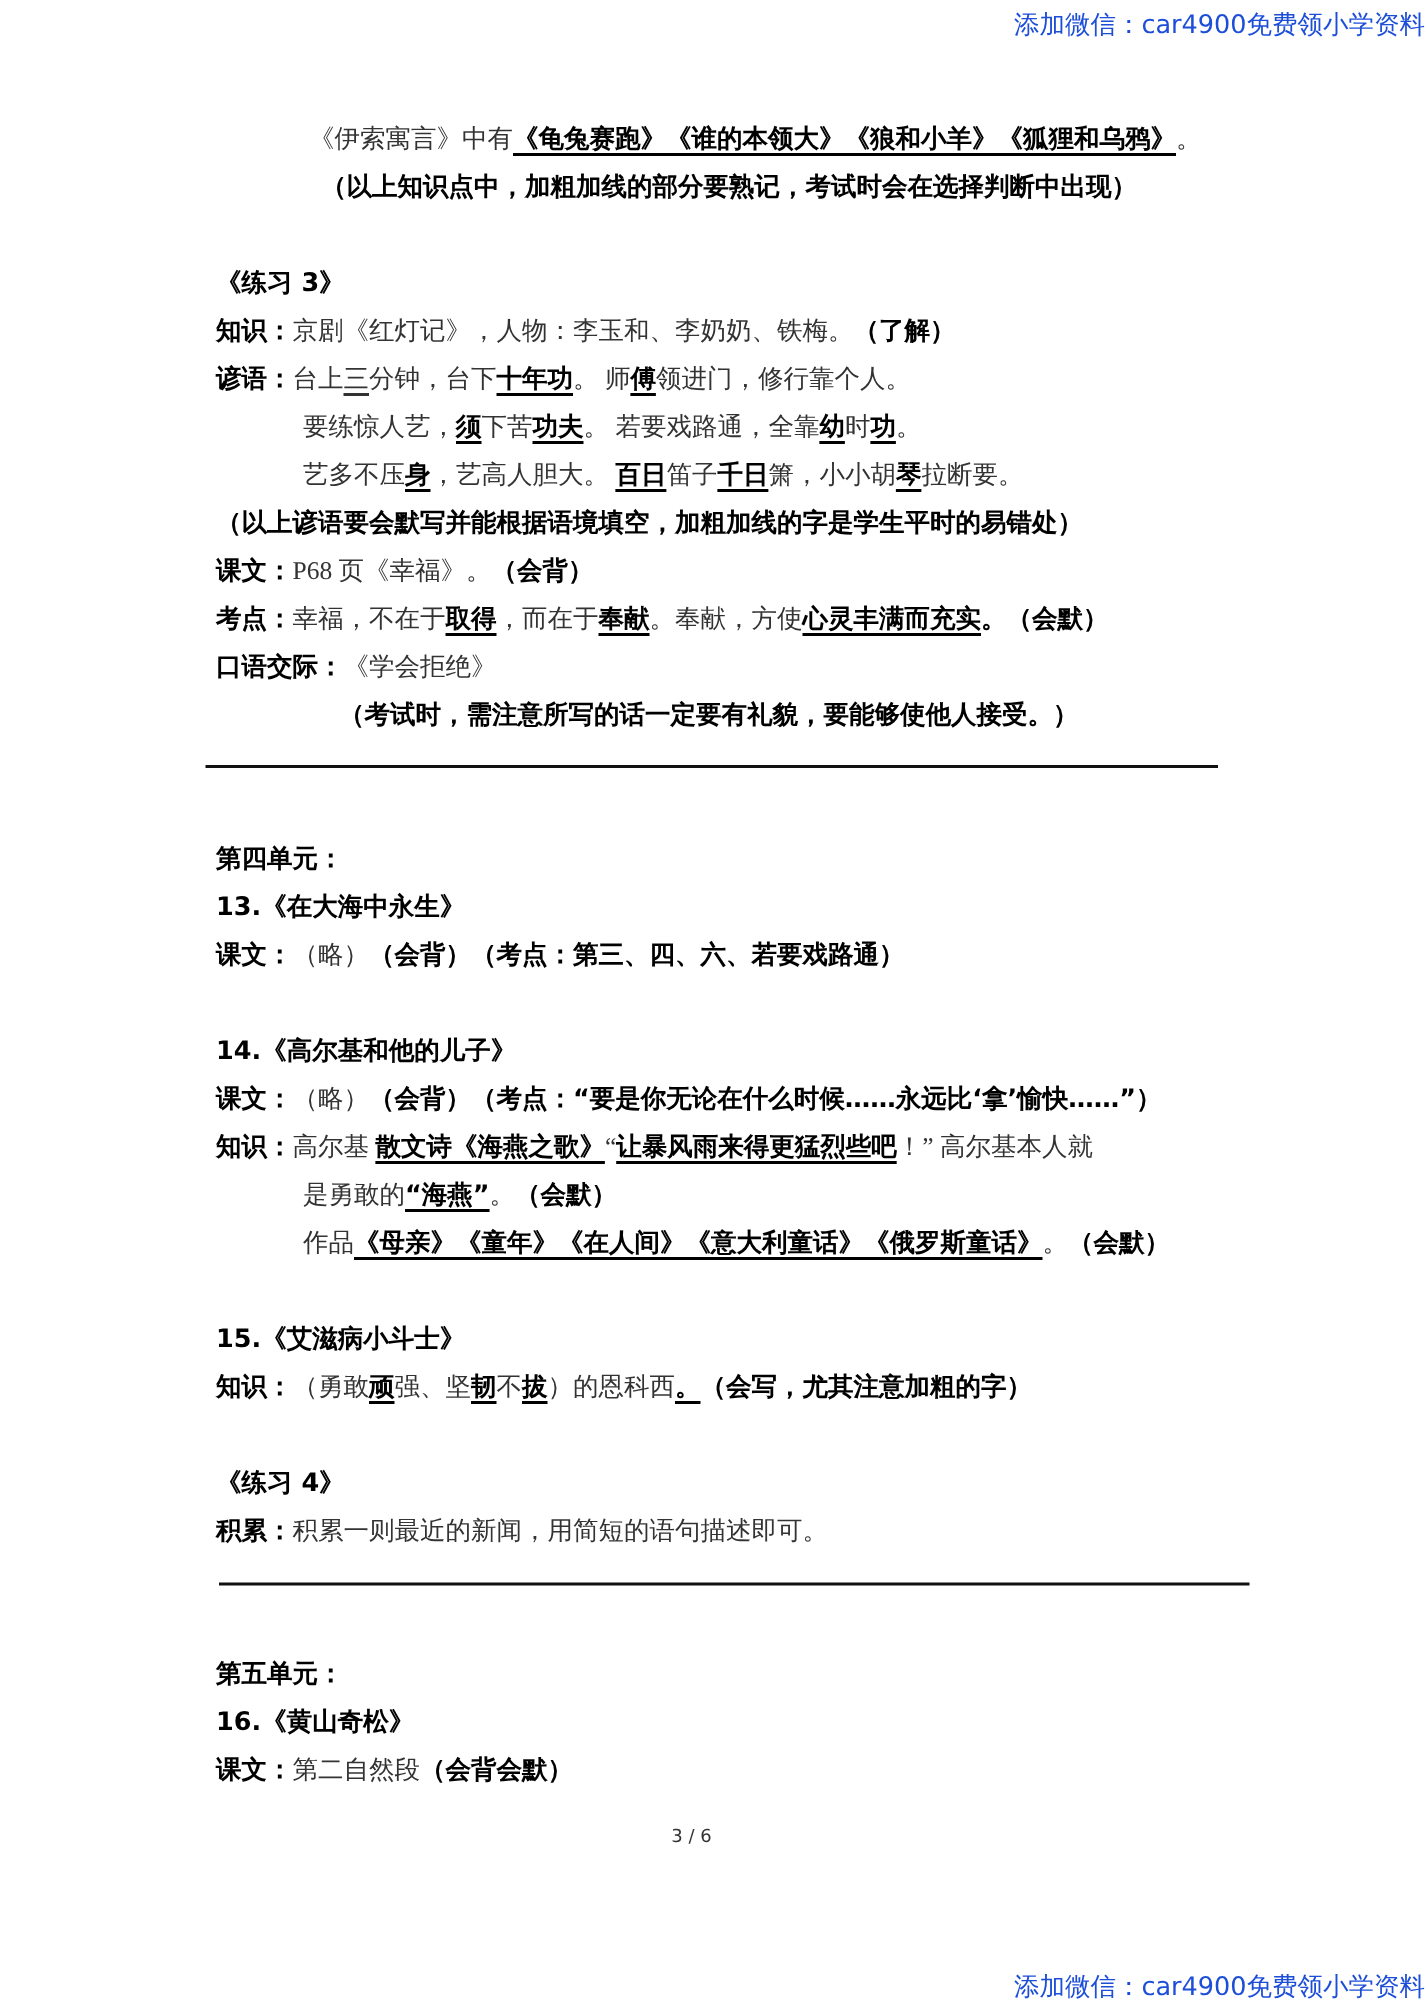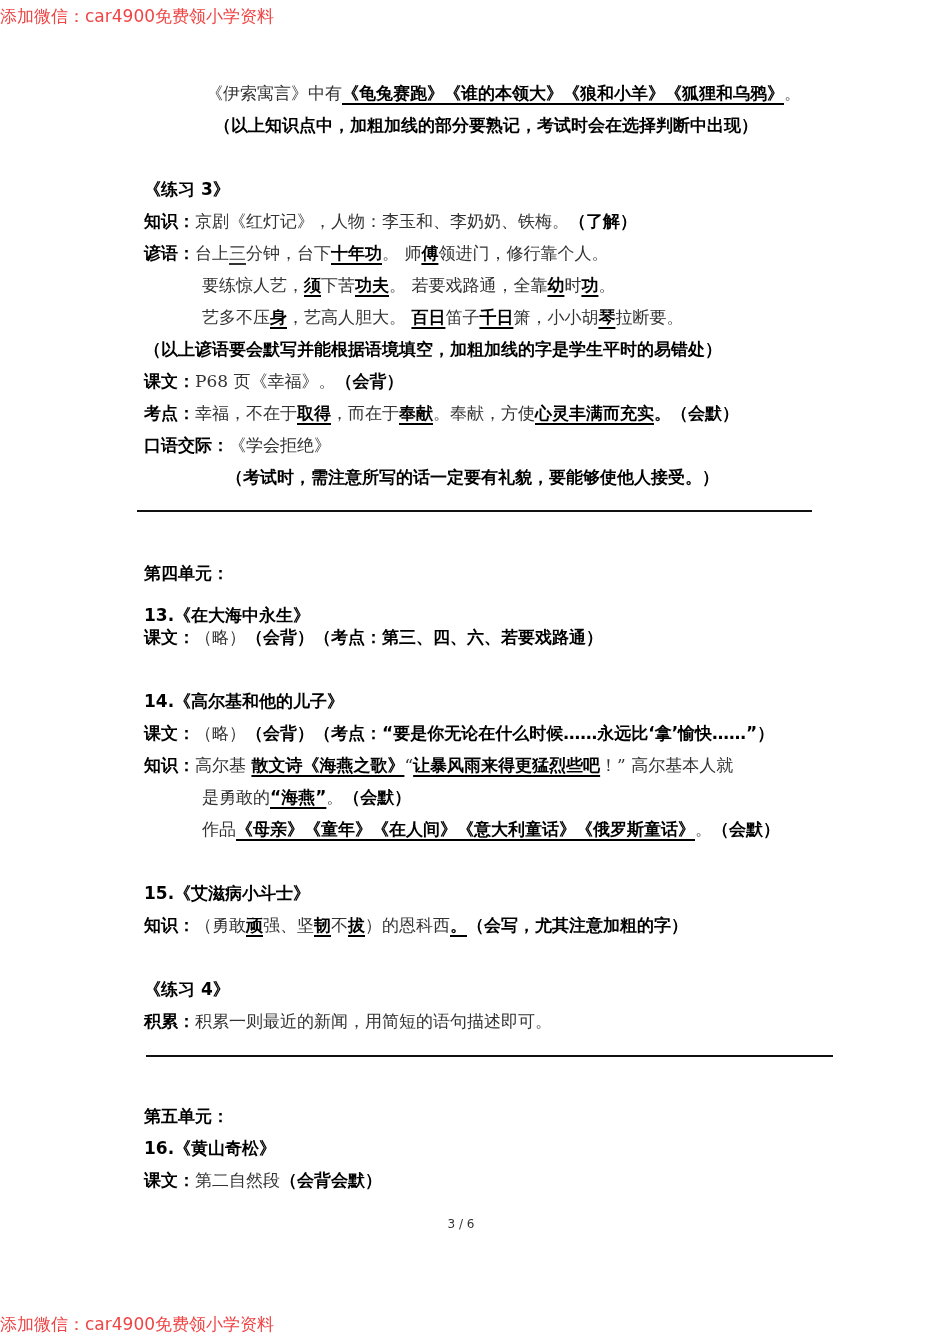--- a/index.html
+++ b/index.html
@@ -1,37 +1,37 @@
 <!DOCTYPE html>
 <html><head>
 <meta charset="utf-8">
 <style>
   html, body { margin: 0; padding: 0; }
   body {
     width: 950px; height: 1344px; background: #ffffff; position: relative; overflow: hidden;
     font-family: "DejaVu Serif", "Liberation Serif", serif; color: #1a1a1a;
   }
   .wm {
-    position: absolute; left: 0; width: 950px; text-align: left;
-    font-family: "DejaVu Sans", "Liberation Sans", sans-serif; font-size: 17px; color: #ef4444;
+    position: absolute; left: 0; width: 950px; text-align: right;
+    font-family: "DejaVu Sans", "Liberation Sans", sans-serif; font-size: 17px; color: #1d4ed8;
   }
   .wm-top { top: 5px; }
   .wm-bottom { top: 1313px; }
   .clipped-line {
     position: absolute; top: 30px; left: 368px; width: 210px; height: 6px; overflow: hidden;
   }
   .clipped-line span {
     display: block; margin-top: -9px; font-size: 14px; color: #9a9a9a; letter-spacing: 1px; white-space: nowrap;
     font-family: "DejaVu Sans", sans-serif;
   }
   .line {
     position: absolute; white-space: nowrap; font-size: 17px; line-height: 22px;
   }
   .b { font-weight: bold; font-family: "DejaVu Sans", "Liberation Sans", sans-serif; color: #000; }
-  .l { color: #333; font-weight: normal; }
+  .l { color: #333; font-weight: normal; font-family: Liberation Serif, serif; }
   .u { text-decoration: underline; text-decoration-thickness: 2px; text-underline-offset: 4px; }
   .sep { position: absolute; height: 2px; background: #111; }
   .pagenum {
     position: absolute; top: 1217px; left: 0; width: 922px; text-align: center;
     font-family: "DejaVu Sans", "Liberation Sans", sans-serif; font-size: 12px; color: #333;
   }
 </style>
 </head>
 <body>
 
@@ -47,21 +47,21 @@
     <div class="line" style="top: 210px; left: 144px;"><span class="b">知识：</span><span class="l">京剧《红灯记》，人物：李玉和、李奶奶、铁梅。</span><span class="b">（了解）</span></div>
     <div class="line" style="top: 242px; left: 144px;"><span class="b">谚语：</span><span class="l">台上</span><span class="l u">三</span><span class="l">分钟，台下</span><span class="b u">十年功</span><span class="l">。        师</span><span class="b u">傅</span><span class="l">领进门，修行靠个人。</span></div>
     <div class="line" style="top: 274px; left: 202px;"><span class="l">要练惊人艺，</span><span class="b u">须</span><span class="l">下苦</span><span class="b u">功夫</span><span class="l">。        若要戏路通，全靠</span><span class="b u">幼</span><span class="l">时</span><span class="b u">功</span><span class="l">。</span></div>
     <div class="line" style="top: 306px; left: 202px;"><span class="l">艺多不压</span><span class="b u">身</span><span class="l">，艺高人胆大。    </span><span class="b u">百日</span><span class="l">笛子</span><span class="b u">千日</span><span class="l">箫，小小胡</span><span class="b u">琴</span><span class="l">拉断要。</span></div>
     <div class="line" style="top: 338px; left: 144px;"><span class="b">（以上谚语要会默写并能根据语境填空，加粗加线的字是学生平时的易错处）</span></div>
     <div class="line" style="top: 370px; left: 144px;"><span class="b">课文：</span><span class="l">P68 页《幸福》。</span><span class="b">（会背）</span></div>
     <div class="line" style="top: 402px; left: 144px;"><span class="b">考点：</span><span class="l">幸福，不在于</span><span class="b u">取得</span><span class="l">，而在于</span><span class="b u">奉献</span><span class="l">。奉献，方使</span><span class="b u">心灵丰满而充实</span><span class="b">。（会默）</span></div>
     <div class="line" style="top: 434px; left: 144px; text-align: right;"><span class="b">口语交际：</span><span class="l">《学会拒绝》</span></div>
     <div class="line" style="top: 466px; left: 202px; margin-left: 24px;"><span class="b">（考试时，需注意所写的话一定要有礼貌，要能够使他人接受。）</span></div>
     <div class="line" style="top: 562px; left: 144px;"><span class="b">第四单元：</span></div>
-    <div class="line" style="top: 594px; left: 144px; margin-top: 10px;"><span class="b">13.《在大海中永生》</span></div>
+    <div class="line" style="top: 594px; left: 144px;"><span class="b">13.《在大海中永生》</span></div>
     <div class="line" style="top: 626px; left: 144px;"><span class="b">课文：</span><span class="l">（略）</span><span class="b">（会背）（考点：第三、四、六、若要戏路通）</span></div>
     <div class="line" style="top: 690px; left: 144px;"><span class="b">14.《高尔基和他的儿子》</span></div>
     <div class="line" style="top: 722px; left: 144px;"><span class="b">课文：</span><span class="l">（略）</span><span class="b">（会背）（考点：“要是你无论在什么时候……永远比‘拿’愉快……”）</span></div>
     <div class="line" style="top: 754px; left: 144px;"><span class="b">知识：</span><span class="l">高尔基  </span><span class="b u">散文诗《海燕之歌》</span><span class="l">“</span><span class="b u">让暴风雨来得更猛烈些吧</span><span class="l">！” 高尔基本人就</span></div>
     <div class="line" style="top: 786px; left: 202px;"><span class="l">是勇敢的</span><span class="b u">“海燕”</span><span class="l">。</span><span class="b">（会默）</span></div>
     <div class="line" style="top: 818px; left: 202px;"><span class="l">作品</span><span class="b u">《母亲》《童年》《在人间》《意大利童话》《俄罗斯童话》</span><span class="l">。</span><span class="b">（会默）</span></div>
     <div class="line" style="top: 882px; left: 144px;"><span class="b">15.《艾滋病小斗士》</span></div>
     <div class="line" style="top: 914px; left: 144px;"><span class="b">知识：</span><span class="l">（勇敢</span><span class="b u">顽</span><span class="l">强、坚</span><span class="b u">韧</span><span class="l">不</span><span class="b u">拔</span><span class="l">）的恩科西</span><span class="b u">。</span><span class="b">（会写，尤其注意加粗的字）</span></div>
     <div class="line" style="top: 978px; left: 144px;"><span class="b">《练习 4》</span></div>
     <div class="line" style="top: 1010px; left: 144px;"><span class="b">积累：</span><span class="l">积累一则最近的新闻，用简短的语句描述即可。</span></div>

